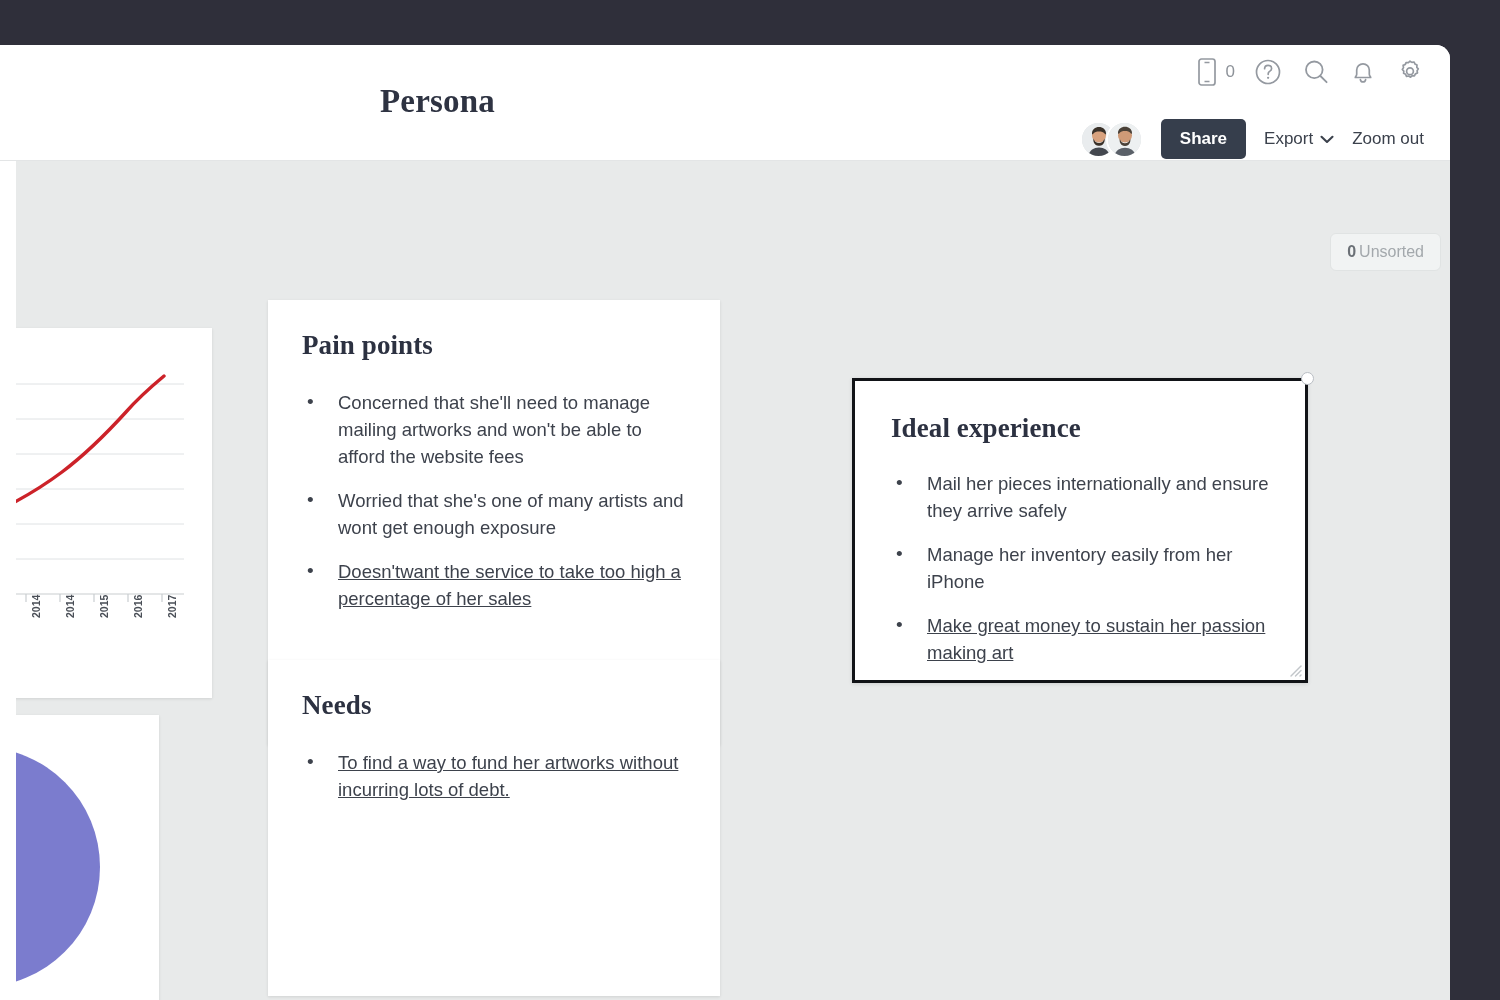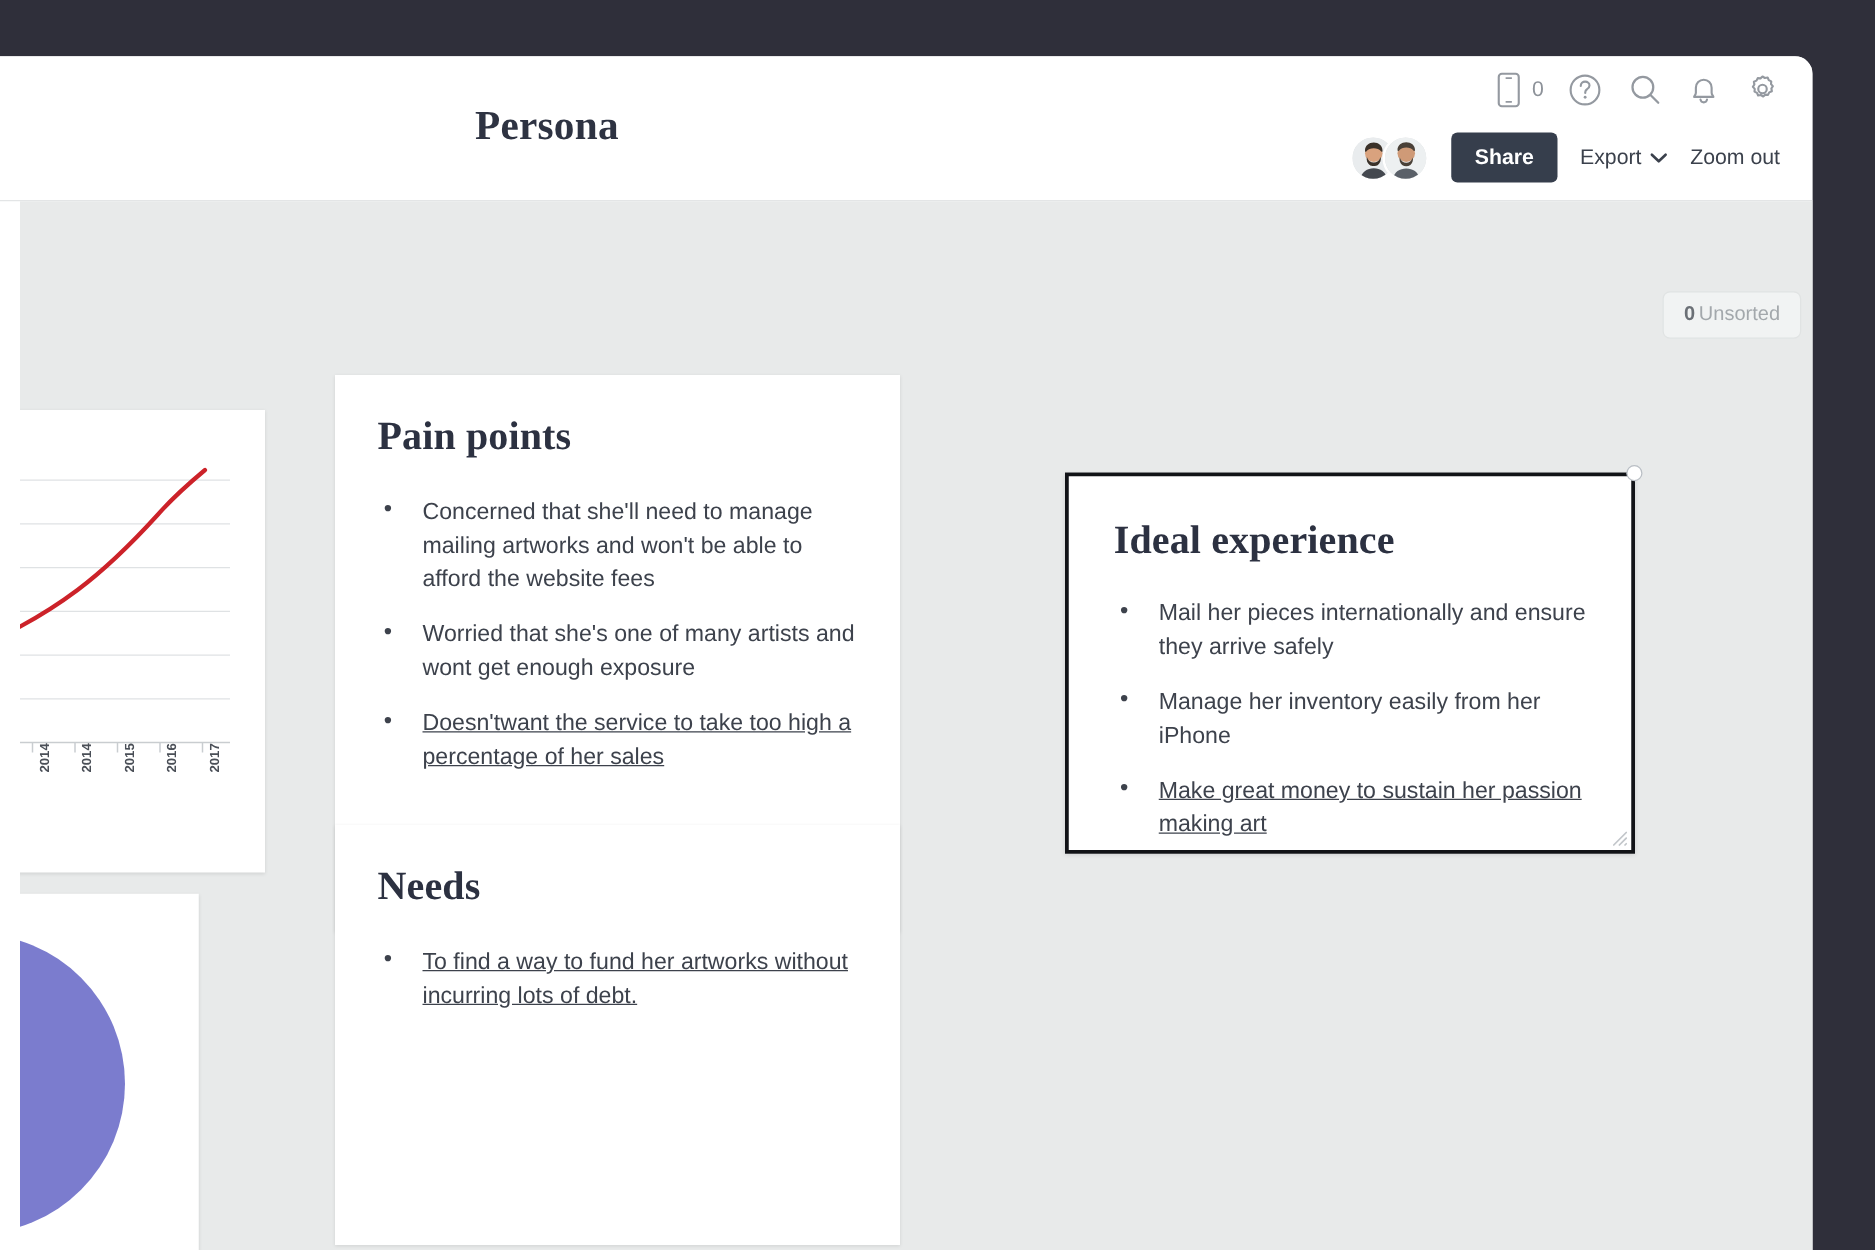--- a/index.html
+++ b/index.html
@@ -74,21 +74,21 @@
     font-family: "Liberation Serif", serif;
     font-weight: bold;
     font-size: 33px;
     color: #2e3342;
     letter-spacing: 0.2px;
   }
 
   .action-row {
     position: absolute;
     right: 22px;
-    top: 61px;
+    top: 74px;
     display: flex;
     align-items: center;
     gap: 18px;
   }
 
   .avatars {
     position: relative;
     display: flex;
     align-items: center;
     height: 38px;
@@ -166,21 +166,21 @@
   .card {
     position: absolute;
     background: #ffffff;
     box-shadow: 0 1px 3px rgba(0,0,0,0.10);
   }
 
   .card-title {
     font-family: "Liberation Serif", serif;
     font-weight: bold;
     color: #2c3141;
-    font-size: 32px;
+    font-size: 27px;
     letter-spacing: 0.1px;
   }
 
   .bullets { list-style: none; }
   .bullets li {
     position: relative;
     padding-left: 36px;
     color: #3d424c;
     font-size: 18.5px;
     line-height: 27px;

